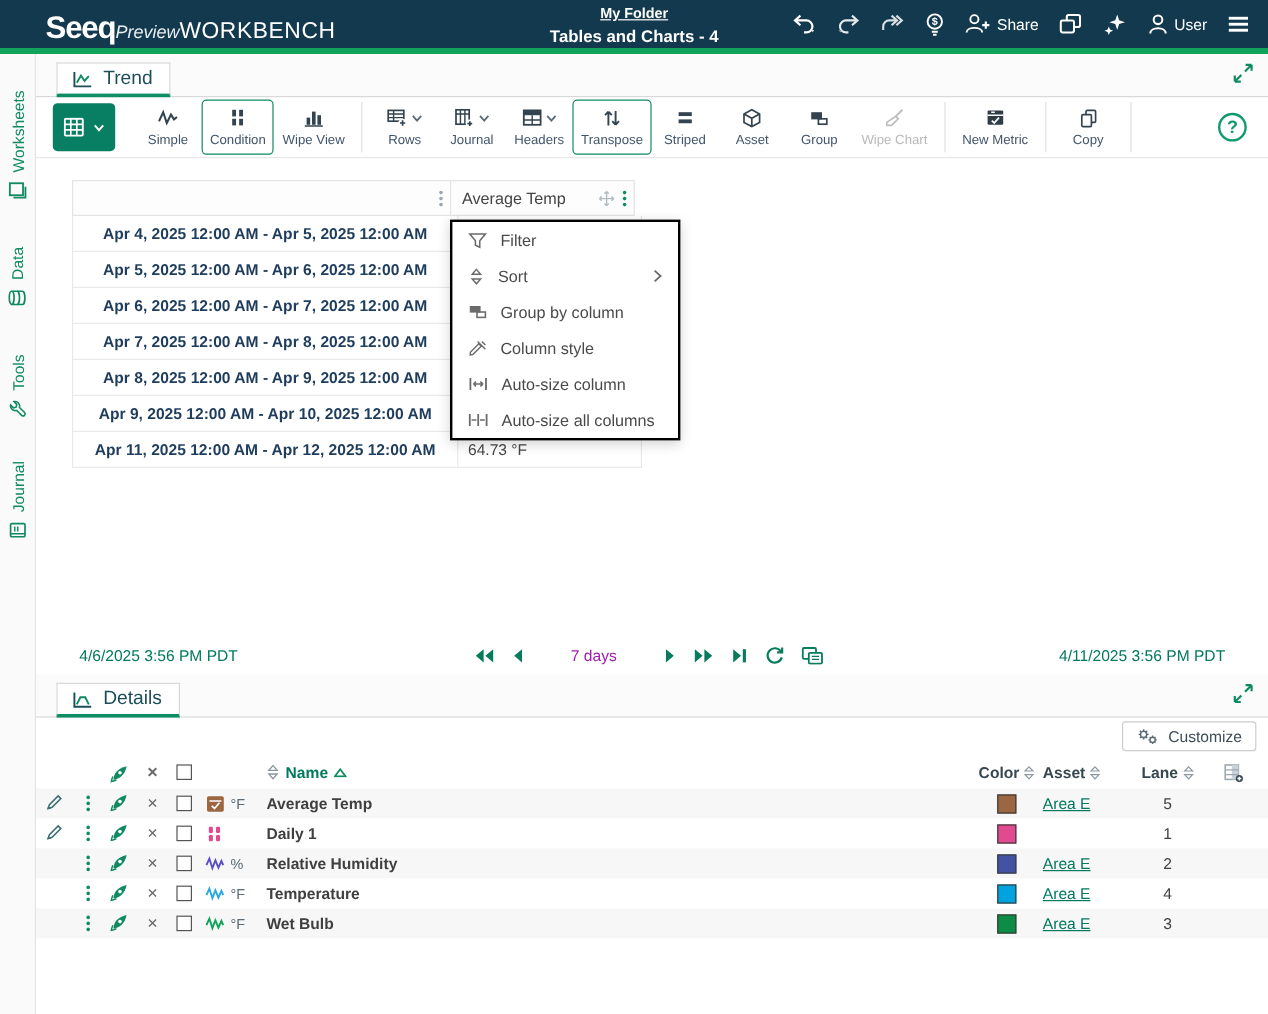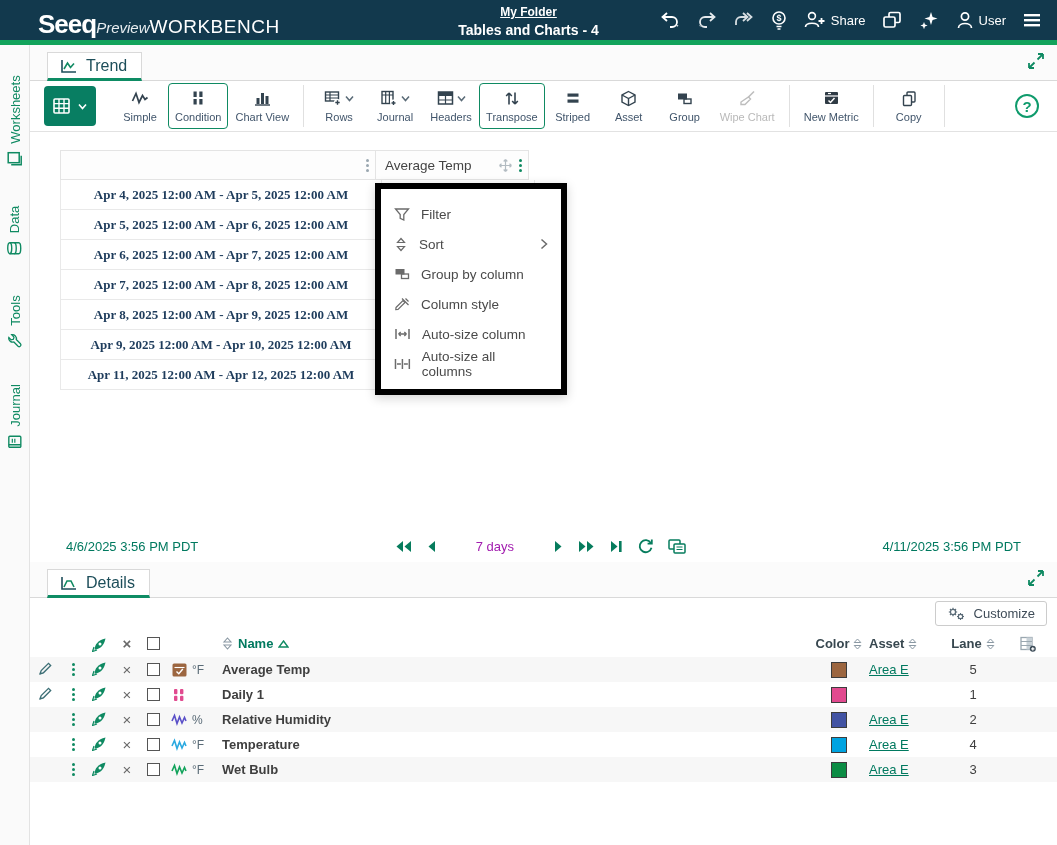--- a/index.html
+++ b/index.html
@@ -57,32 +57,32 @@
   
   .trend-content { height:398px; background:#fff; position:relative; }
   .dr-table { position:absolute; left:30px; top:18px; }
   .dr-hrow { display:flex; height:30px; }
   .hcell { background:#fdfdfd; border:1px solid #e4e4e4; display:flex; align-items:center; }
   .hcell.first { width:315px; justify-content:flex-end; padding-right:6px; border-right:none; }
   .hcell.val { width:154px; padding:0 6px 0 9px; font-size:13.5px; color:#444; gap:6px; }
   .dr-row { display:flex; height:30px; }
   .c-date { width:321px; border-left:1px solid #e9e9e9; border-bottom:1px solid #e9e9e9;
     display:flex; align-items:center; justify-content:center; font-size:13px; font-weight:bold;
-    color:#1e3c5c; background:#fff;font-family:Liberation Serif, serif; }
+    color:#1e3c5c; background:#fff; }
   .c-val { width:154px; border-right:1px solid #e9e9e9; border-bottom:1px solid #e9e9e9;
     border-left:1px solid #e9e9e9; display:flex; align-items:center; padding-left:8px;
     font-size:13px; color:#474747; background:#fff; }
   .c-val.hl { background:#F6D64A; }
   .dots { display:inline-flex; flex-direction:column; gap:2px; cursor:pointer; }
   .dots i { width:3px; height:3px; border-radius:50%; background:#9aa7b0; }
   .dots.green i { background:#0f8a62; }
 
   
   .ctx-menu { position:absolute; left:345px; top:51px; width:192px; background:#fff;
-    border:6px solid #000000; box-shadow:0 3px 10px rgba(0,0,0,.18); padding:10px 0; z-index:5; }
+    border:2px solid #000000; box-shadow:0 3px 10px rgba(0,0,0,.18); padding:0 0; z-index:5; }
   .mi { height:30px; display:flex; align-items:center; gap:11px; padding:0 13px; font-size:13.5px;
     color:#4a4a4a; cursor:pointer; }
   .mi .mcaret { margin-left:auto; }
 
   
   .timebar { height:32px; display:flex; align-items:center; padding:0 36px; color:#00795f;
     font-size:13px; background:#fff; }
   .tb-center { margin:0 auto; display:flex; align-items:center; gap:13px; }
   .tb-days { margin:0 26px; color:#a21caf; }
   .navic { cursor:pointer; display:flex; }
@@ -286,21 +286,21 @@
 
       <div class="tbtn">
         <span class="irow">
             <svg width="17" height="16" viewBox="0 0 17 16">
               <rect x="2.5" y="8" width="3" height="6" fill="#33434f"></rect>
               <rect x="7" y="3" width="3" height="11" fill="#33434f"></rect>
               <rect x="11.5" y="6" width="3" height="8" fill="#33434f"></rect>
               <path d="M1 15 h15" stroke="#33434f" stroke-width="1.4"></path>
             </svg>
           </span>
-        <span>Chart View</span>
+        <span>Wipe View</span>
       </div>
 
       <span class="tb-div"></span>
 
       <div class="tbtn">
         <span class="irow">
           <svg width="18" height="17" viewBox="0 0 18 17">
               <rect x="1.5" y="2" width="13" height="9" fill="none" stroke="#33434f" stroke-width="1.4"></rect>
               <path d="M1.5 5 h13 M1.5 8 h13 M6 2 v9" stroke="#33434f" stroke-width="1.2"></path>
               <circle cx="13.5" cy="12.5" r="3.6" fill="#fff"></circle>

